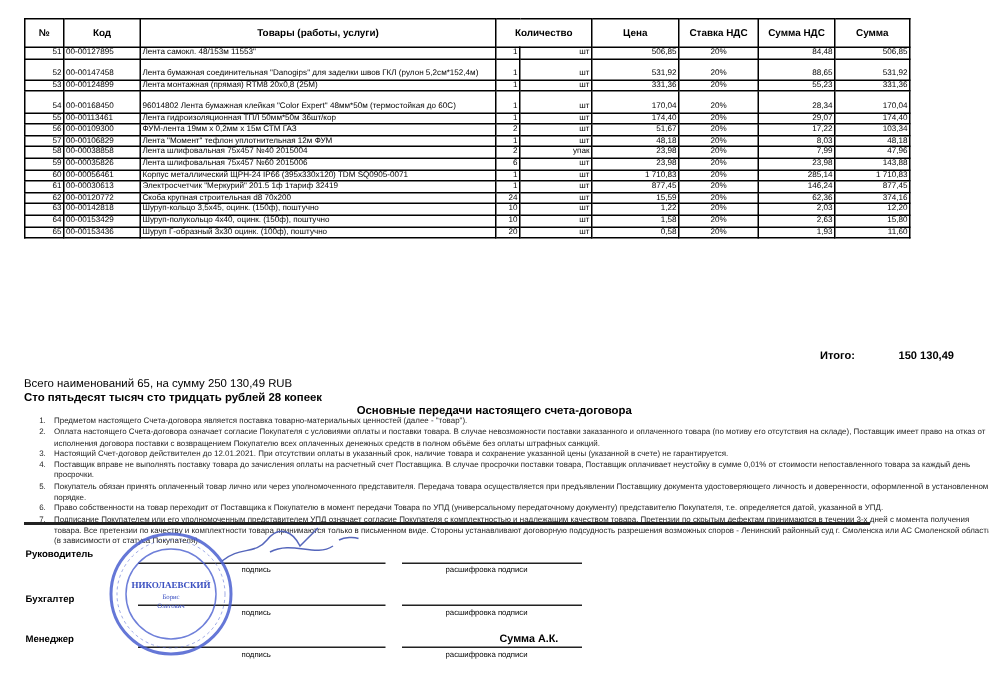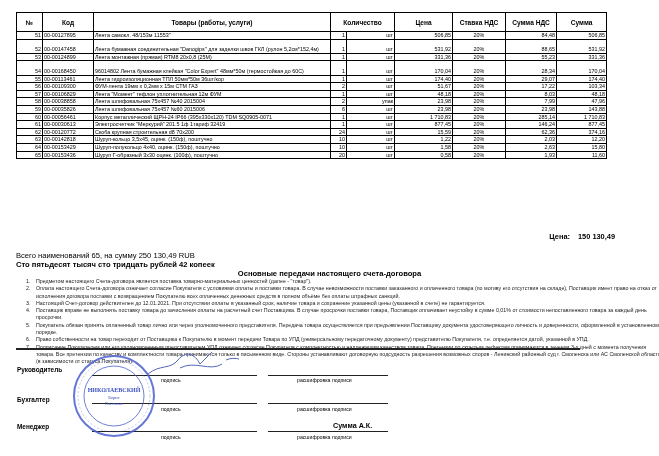--- a/index.html
+++ b/index.html
@@ -27,21 +27,21 @@
   table.items td.wrap { white-space: normal; }
   td.r { text-align: right; }
   td.c { text-align: center; }
   td.qty { border-right: 1px solid #000; }
   td.unit { text-align: right; }
   .totals {
     position: absolute; left: 470px; top: 232px; font-size: 7.4px; font-weight: bold;
   }
   .totals .row { display: flex; height: 10px; line-height: 10px; }
   .totals .lbl { width: 100px; text-align: right; padding-right: 8px; }
-  .totals .val { width: 58px; }
+  .totals .val { width: 58px; text-align: right; }
   .sum-line { position: absolute; left: 16px; top: 251px; font-size: 7.6px; }
   .sum-words { position: absolute; left: 16px; top: 260px; font-size: 7.6px; font-weight: bold; }
   .cond-title {
     position: absolute; left: 0; width: 659px; top: 269px; text-align: center;
     font-size: 7.6px; font-weight: bold;
   }
   ol.conds {
     position: absolute; left: 16px; top: 278px; width: 630px; margin: 0; padding: 0 0 0 16px;
     font-size: 5.3px; line-height: 7.3px; color: #222;
   }
@@ -246,27 +246,27 @@
         <td class="r">0,58</td>
         <td class="c">20%</td>
         <td class="r">1,93</td>
         <td class="r">11,60</td>
       </tr>
     </tbody>
 </table>
 
 <div class="totals">
   <div class="row">
-    <span class="lbl">Цена:</span>
+    <span class="lbl">Итого:</span>
     <span class="val">150 130,49</span>
   </div>
 </div>
 
 <div class="sum-line">Всего наименований 65, на сумму 250 130,49 RUB</div>
-<div class="sum-words">Сто пятьдесят тысяч сто тридцать рублей 42 копеек</div>
+<div class="sum-words">Сто пятьдесят тысяч сто тридцать рублей 28 копеек</div>
 
 <div class="cond-title">Основные передачи настоящего счета-договора</div>
 <ol class="conds">
   <li>Предметом настоящего Счета-договора является поставка товарно-материальных ценностей (далее - "товар").</li>
   <li>Оплата настоящего Счета-договора означает согласие Покупателя с условиями оплаты и поставки товара. В случае невозможности поставки заказанного и оплаченного товара (по мотиву его отсутствия на складе), Поставщик имеет право на отказ от исполнения договора поставки с возвращением Покупателю всех оплаченных денежных средств в полном объёме без оплаты штрафных санкций.</li>
   <li>Настоящий Счет-договор действителен до 12.01.2021. При отсутствии оплаты в указанный срок, наличие товара и сохранение указанной цены (указанной в счете) не гарантируется.</li>
   <li>Поставщик вправе не выполнять поставку товара до зачисления оплаты на расчетный счет Поставщика. В случае просрочки поставки товара, Поставщик оплачивает неустойку в сумме 0,01% от стоимости непоставленного товара за каждый день просрочки.</li>
   <li>Покупатель обязан принять оплаченный товар лично или через уполномоченного представителя. Передача товара осуществляется при предъявлении Поставщику документа удостоверяющего личность и доверенности, оформленной в установленном порядке.</li>
   <li>Право собственности на товар переходит от Поставщика к Покупателю в момент передачи Товара по УПД (универсальному передаточному документу) представителю Покупателя, т.е. определяется датой, указанной в УПД.</li>
   <li>Подписание Покупателем или его уполномоченным представителем УПД означает согласие Покупателя с комплектностью и надлежащим качеством товара. Претензии по скрытым дефектам принимаются в течении 3-х дней с момента получения товара. Все претензии по качеству и комплектности товара принимаются только в письменном виде. Стороны устанавливают договорную подсудность разрешения возможных споров - Ленинский районный суд г. Смоленска или АС Смоленской области (в зависимости от статуса Покупателя).</li>

